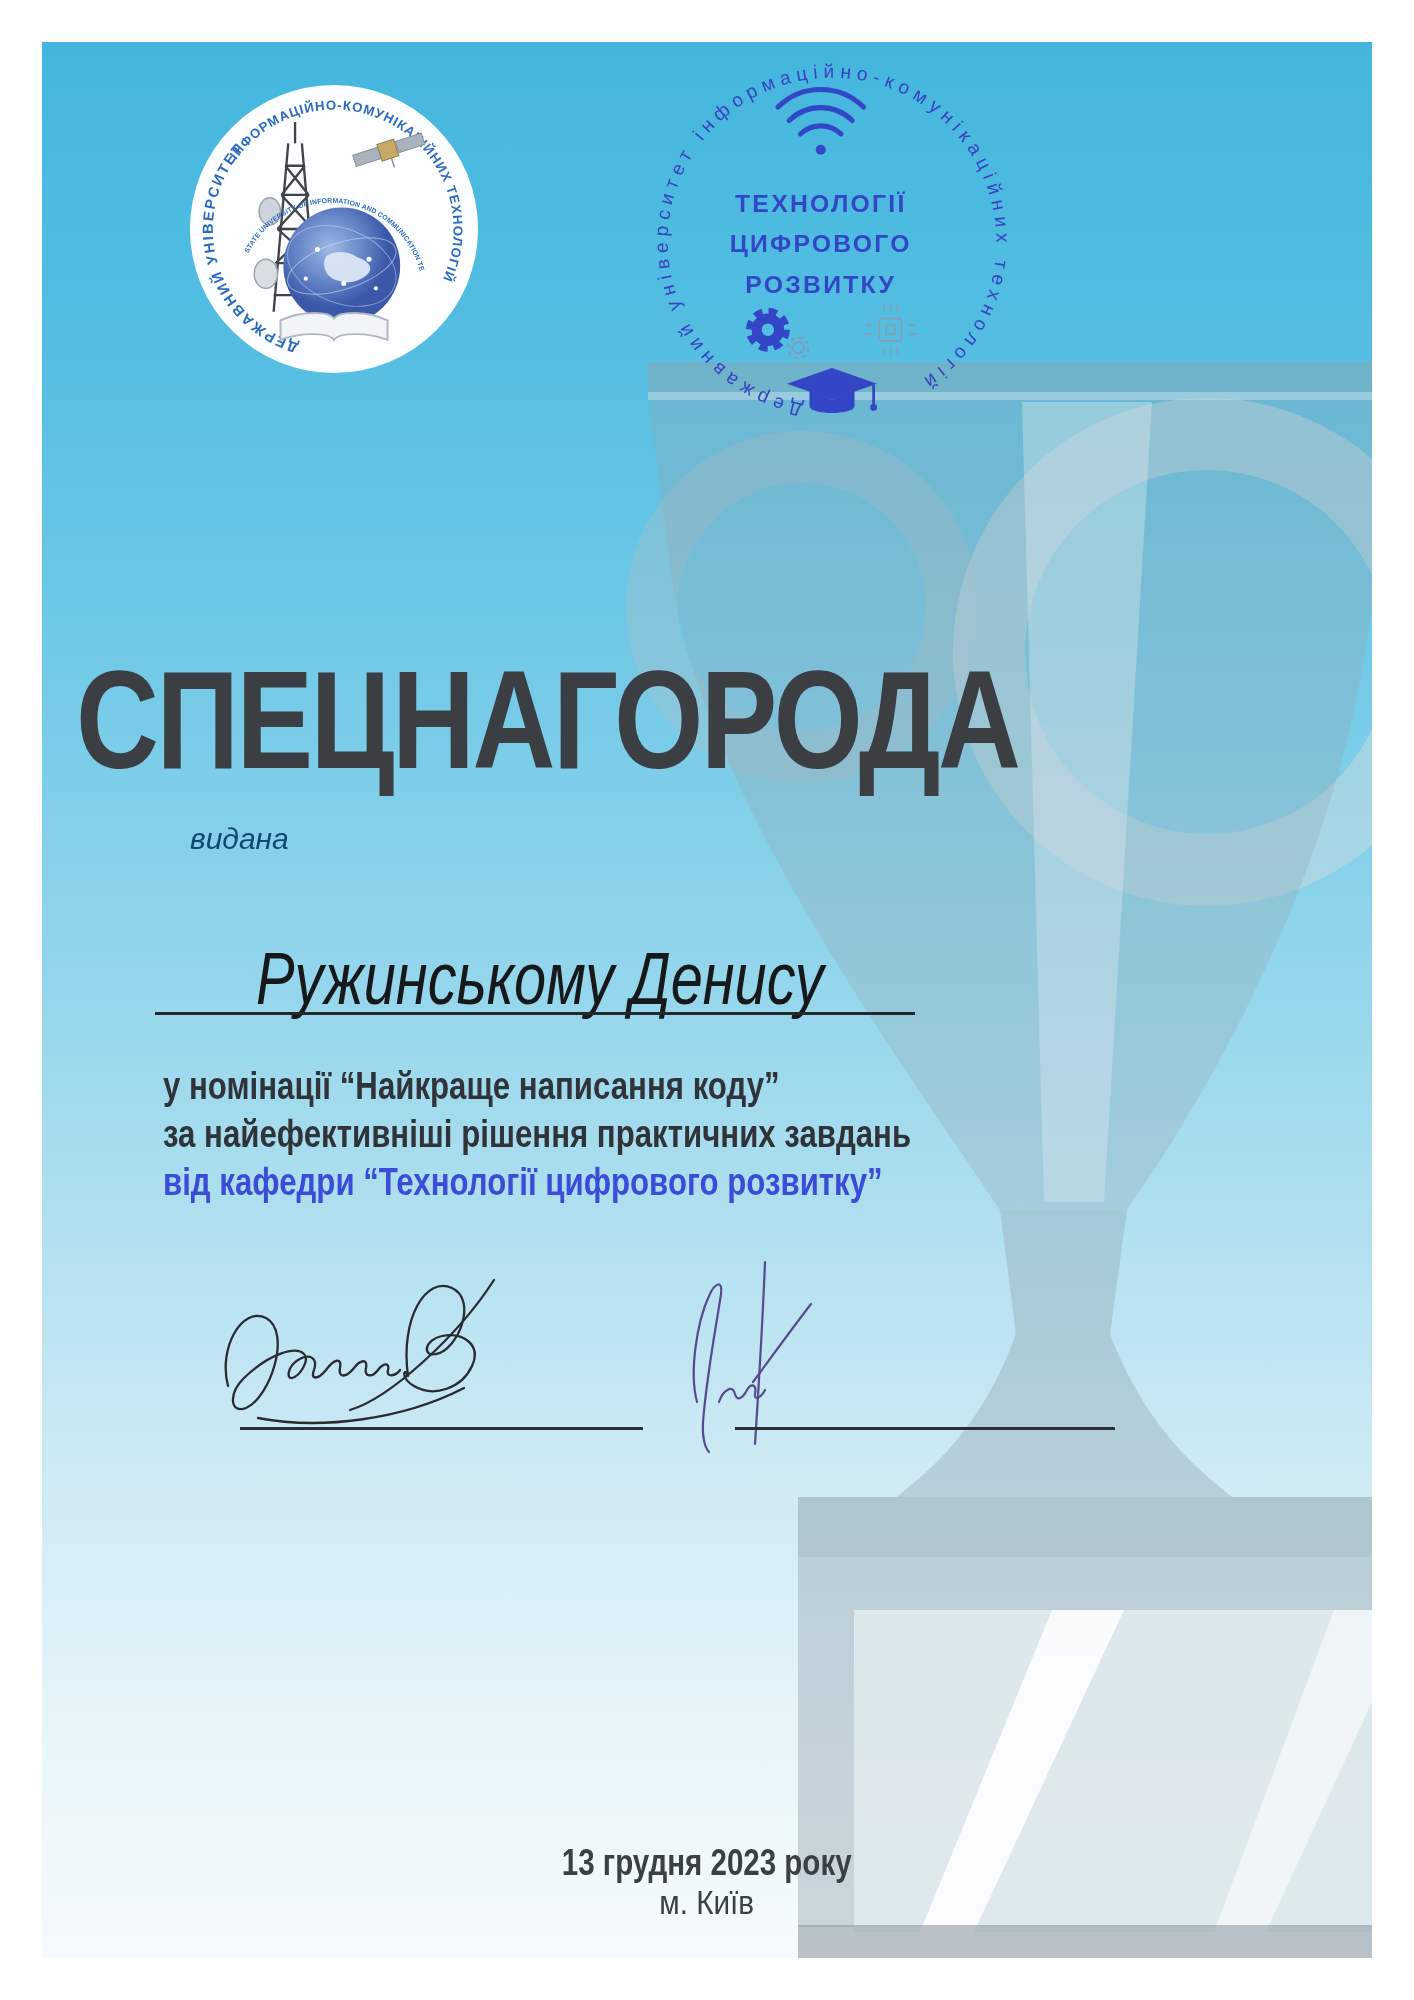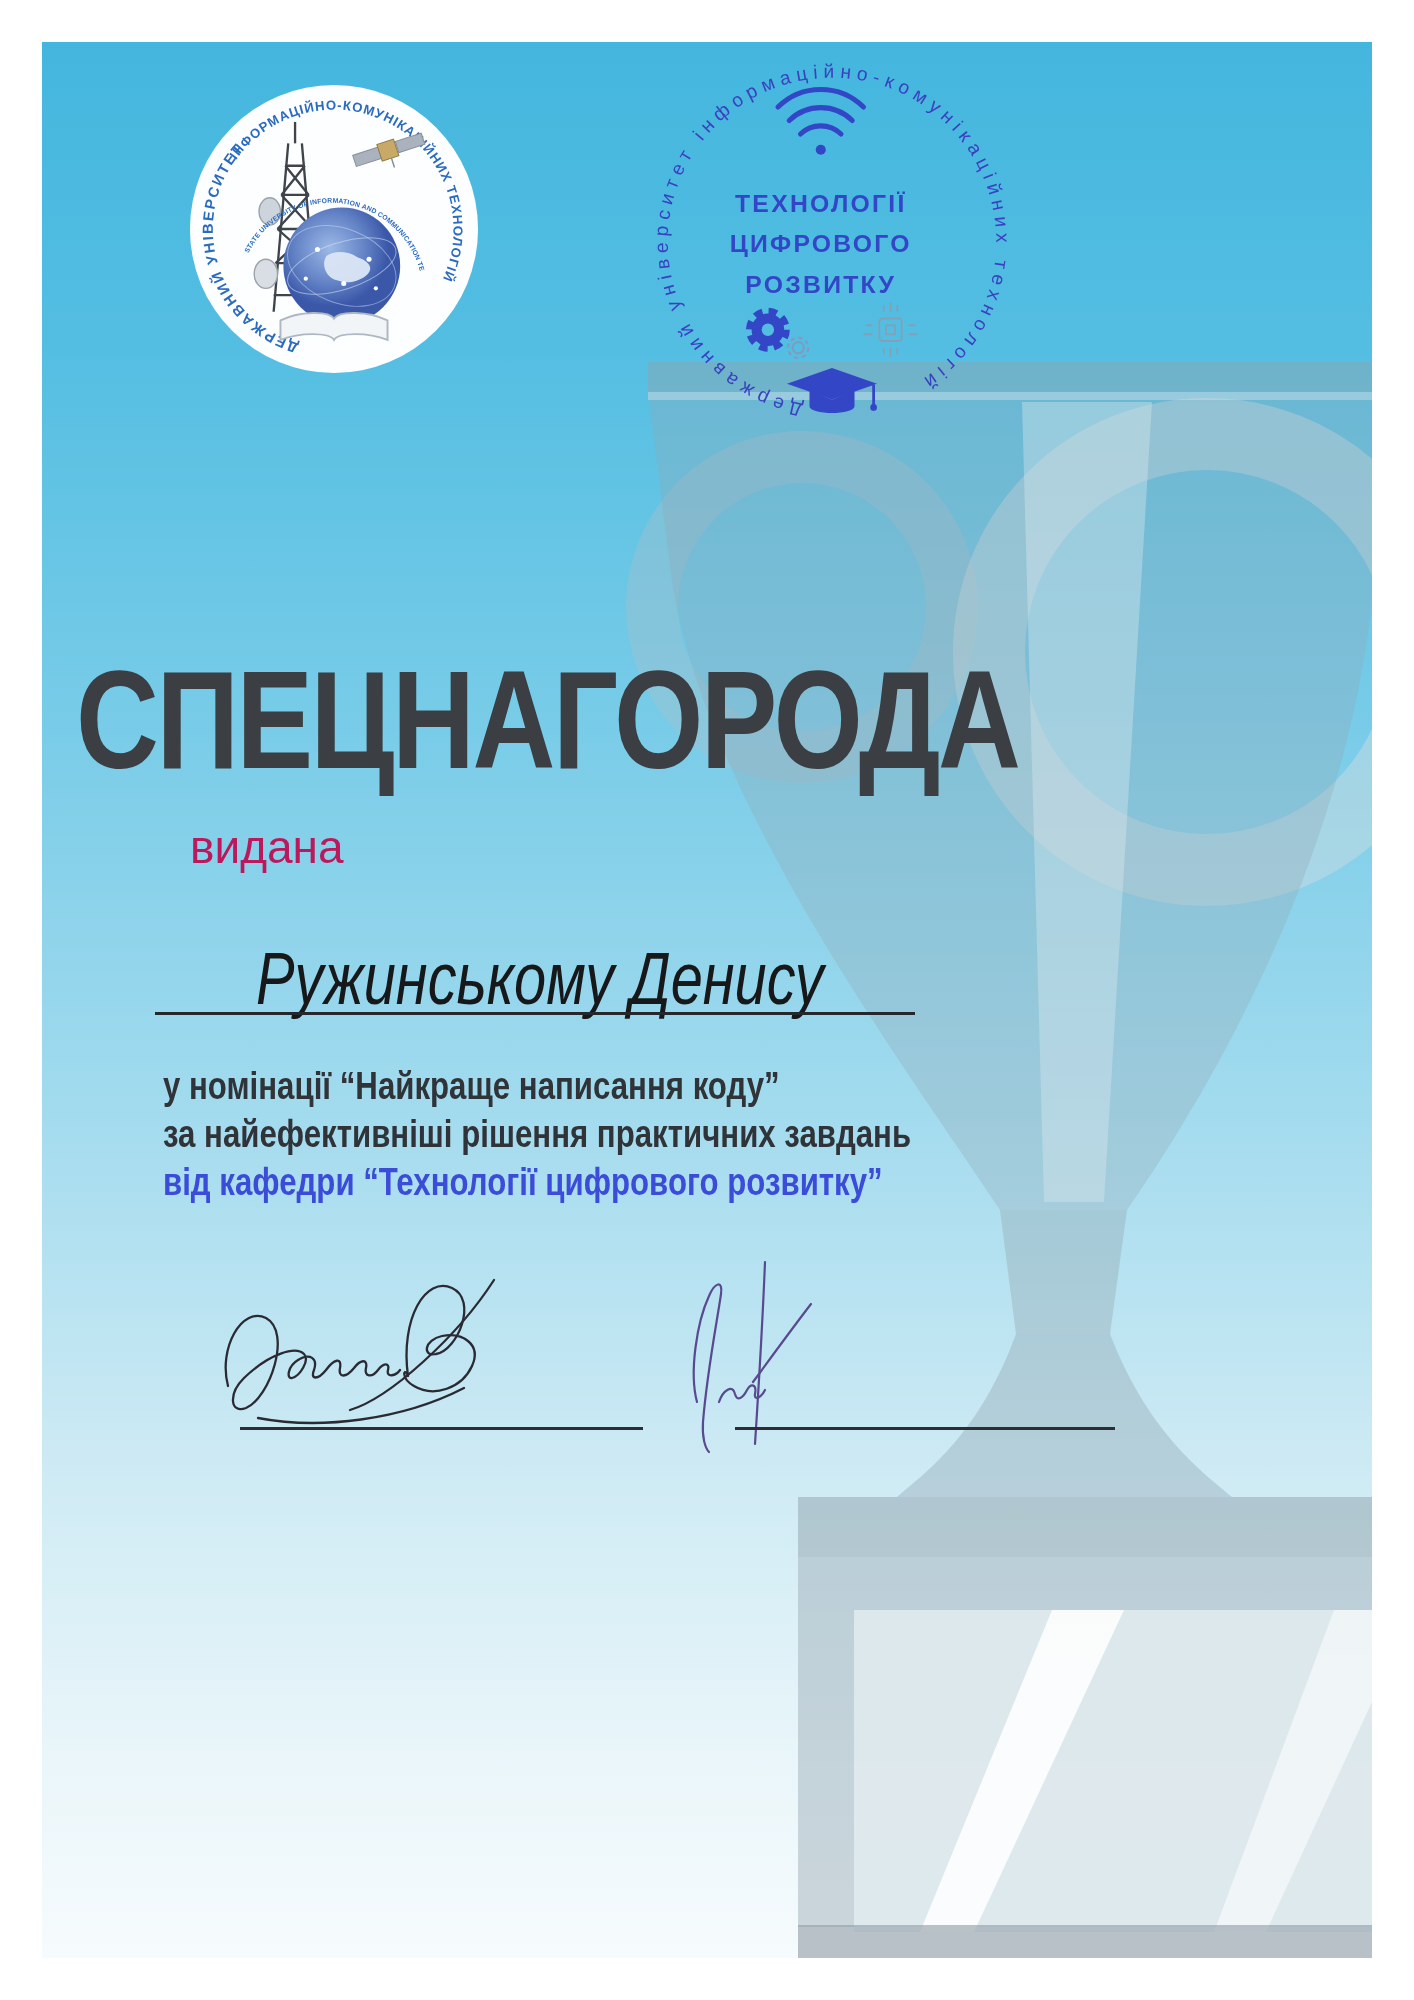--- a/index.html
+++ b/index.html
@@ -4,21 +4,21 @@
 <style>
   html,body{margin:0;padding:0;background:#ffffff;}
   .page{position:relative;width:1414px;height:2000px;background:#ffffff;overflow:hidden;
         font-family:"Liberation Sans","DejaVu Sans",sans-serif;}
   .panel{position:absolute;left:42px;top:42px;width:1330px;height:1916px;overflow:hidden;
          background:linear-gradient(180deg,#44b6de 0%,#54bee2 16%,#79cce8 36%,#a3dbee 56%,
                     #cdeaf4 74%,#eaf6fa 90%,#f6fbfd 100%);}
   .abs{position:absolute;}
   .title{font-size:140px;font-weight:700;letter-spacing:-3px;color:#3b3e42;line-height:1;
          transform:scaleX(.82);transform-origin:left top;white-space:nowrap;}
-  .issued{font-size:46px;color:#be185d;line-height:1;}
+  .issued{font-size:30px;color:#0c4a6e;line-height:1;font-style:italic;}
   .recipient-wrap{width:780px;text-align:center;font-style:italic;}
   .recipient{display:inline-block;font-size:74px;color:#17181a;line-height:1;
              transform:scaleX(.78);transform-origin:center top;white-space:nowrap;}
   .underline{height:3px;background:#24282c;}
   .bodytext{font-size:39px;font-weight:700;color:#303338;line-height:48px;
             transform:scaleX(.8);transform-origin:left top;white-space:nowrap;}
   .bodytext .blue{color:#3a4cd8;}
   .sigline{height:3px;background:#2b2f33;}
   .signer-name{display:inline-block;font-size:35px;font-weight:700;color:#32363a;
                transform:scaleX(.85);transform-origin:left top;white-space:nowrap;letter-spacing:-.5px;}
@@ -183,14 +183,18 @@
       <path d="M74,150 C78,138 88,132 90,142 C92,150 98,146 102,138 C106,131 112,132 110,142 C109,149 116,146 120,138"></path>
       <path d="M120,10 C118,60 114,130 110,192"></path>
       <path d="M108,130 C130,100 152,70 166,52"></path>
     </g>
   </svg>
 
   <div class="abs sigline" style="left:240px;top:1427px;width:403px"></div>
   <div class="abs sigline" style="left:735px;top:1427px;width:380px"></div>
 
 
+  <div class="abs dateblock" style="top:1842px">
+    <span class="date">13 грудня 2023 року</span><br>
+    <span class="place">м. Київ</span>
+  </div>
 
 </div>
 
 </body></html>

